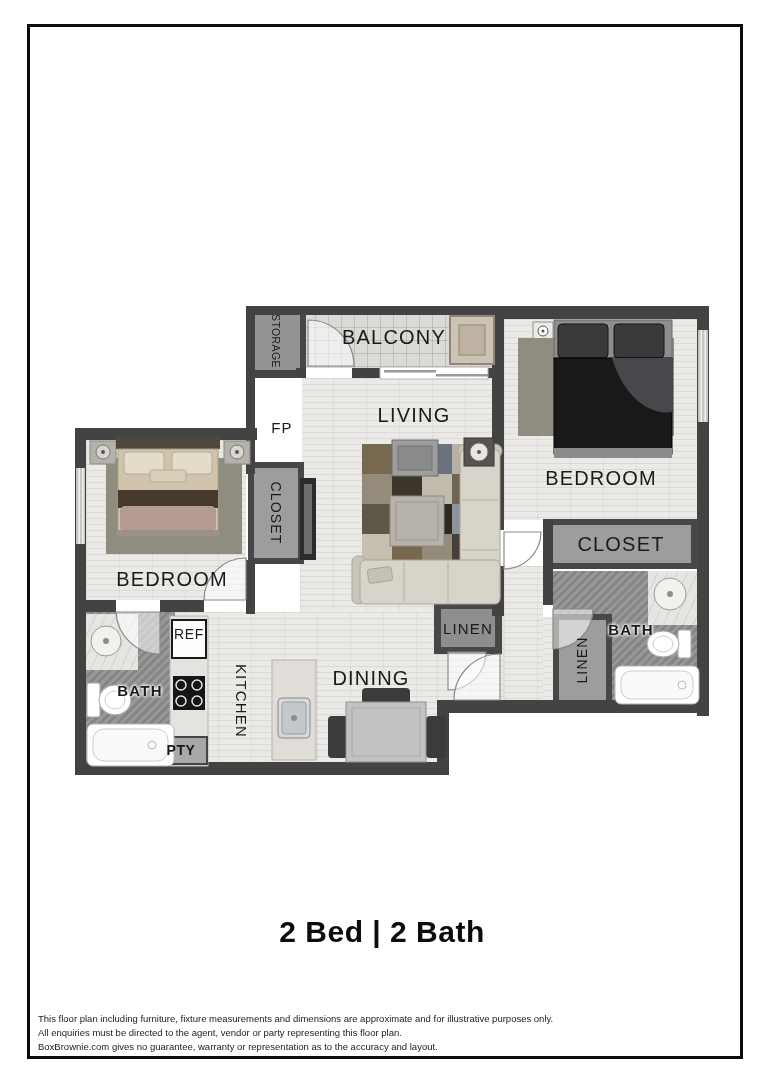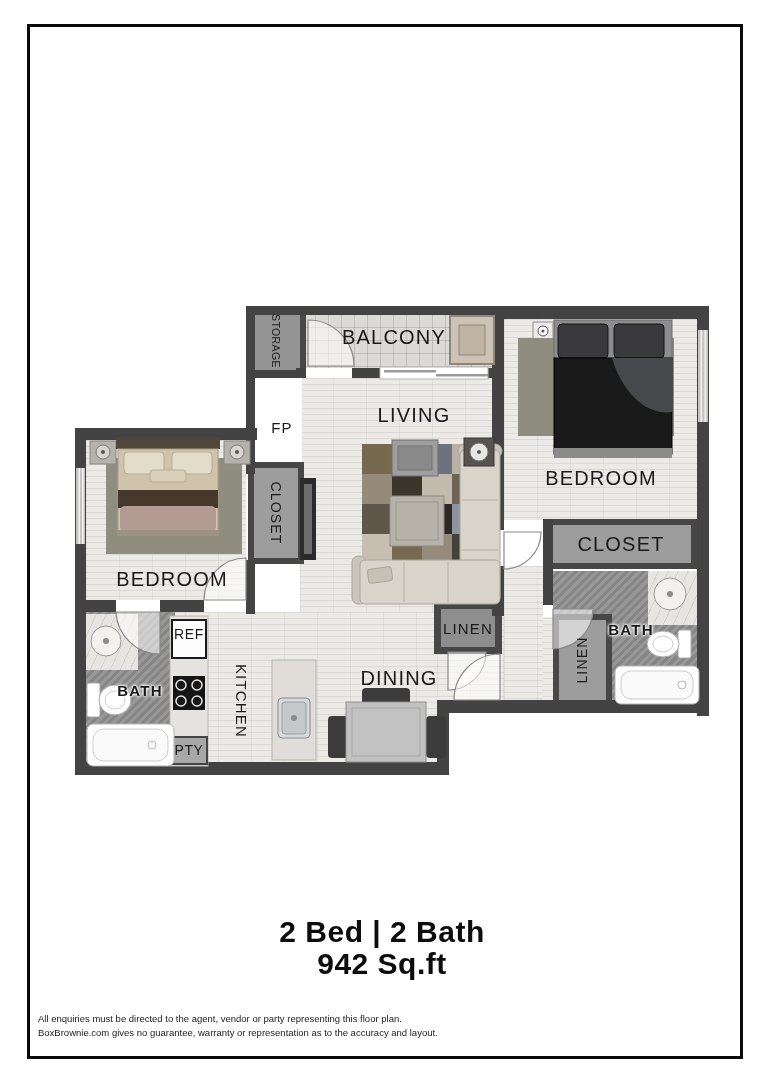--- a/index.html
+++ b/index.html
@@ -256,26 +256,26 @@
   <div class="lbl s15" style="left:282px;top:427px;">FP</div>
   <div class="lbl" style="left:172px;top:579px;">BEDROOM</div>
   <div class="lbl" style="left:601px;top:478px;">BEDROOM</div>
   <div class="lbl cw s14" style="left:276px;top:513px;">CLOSET</div>
   <div class="lbl" style="left:621px;top:544px;">CLOSET</div>
   <div class="lbl s15" style="left:468px;top:628px;">LINEN</div>
   <div class="lbl ccw s14" style="left:582px;top:660px;">LINEN</div>
   <div class="lbl s15 glow" style="left:140px;top:690px;">BATH</div>
   <div class="lbl s15 glow" style="left:631px;top:629px;">BATH</div>
   <div class="lbl cw s15" style="left:241px;top:701px;">KITCHEN</div>
-  <div class="lbl" style="left:371px;top:678px;margin-left:28px;">DINING</div>
+  <div class="lbl" style="left:371px;top:678px;">DINING</div>
   <div class="lbl s12" style="left:189px;top:634px;">REF</div>
-  <div class="lbl s12" style="left:189px;top:750px;">PTY</div>
+  <div class="lbl s12" style="left:181px;top:750px;font-weight:bold;">PTY</div>
 </div>
 
 <div class="titleblock">
   <div>2 Bed | 2 Bath</div>
-  <div>942 Sq.ft</div>
 </div>
 
 <div class="disclaimer">
+  <div>This floor plan including furniture, fixture measurements and dimensions are approximate and for illustrative purposes only.</div>
   <div>All enquiries must be directed to the agent, vendor or party representing this floor plan.</div>
   <div>BoxBrownie.com gives no guarantee, warranty or representation as to the accuracy and layout.</div>
 </div>
 
 </body></html>

